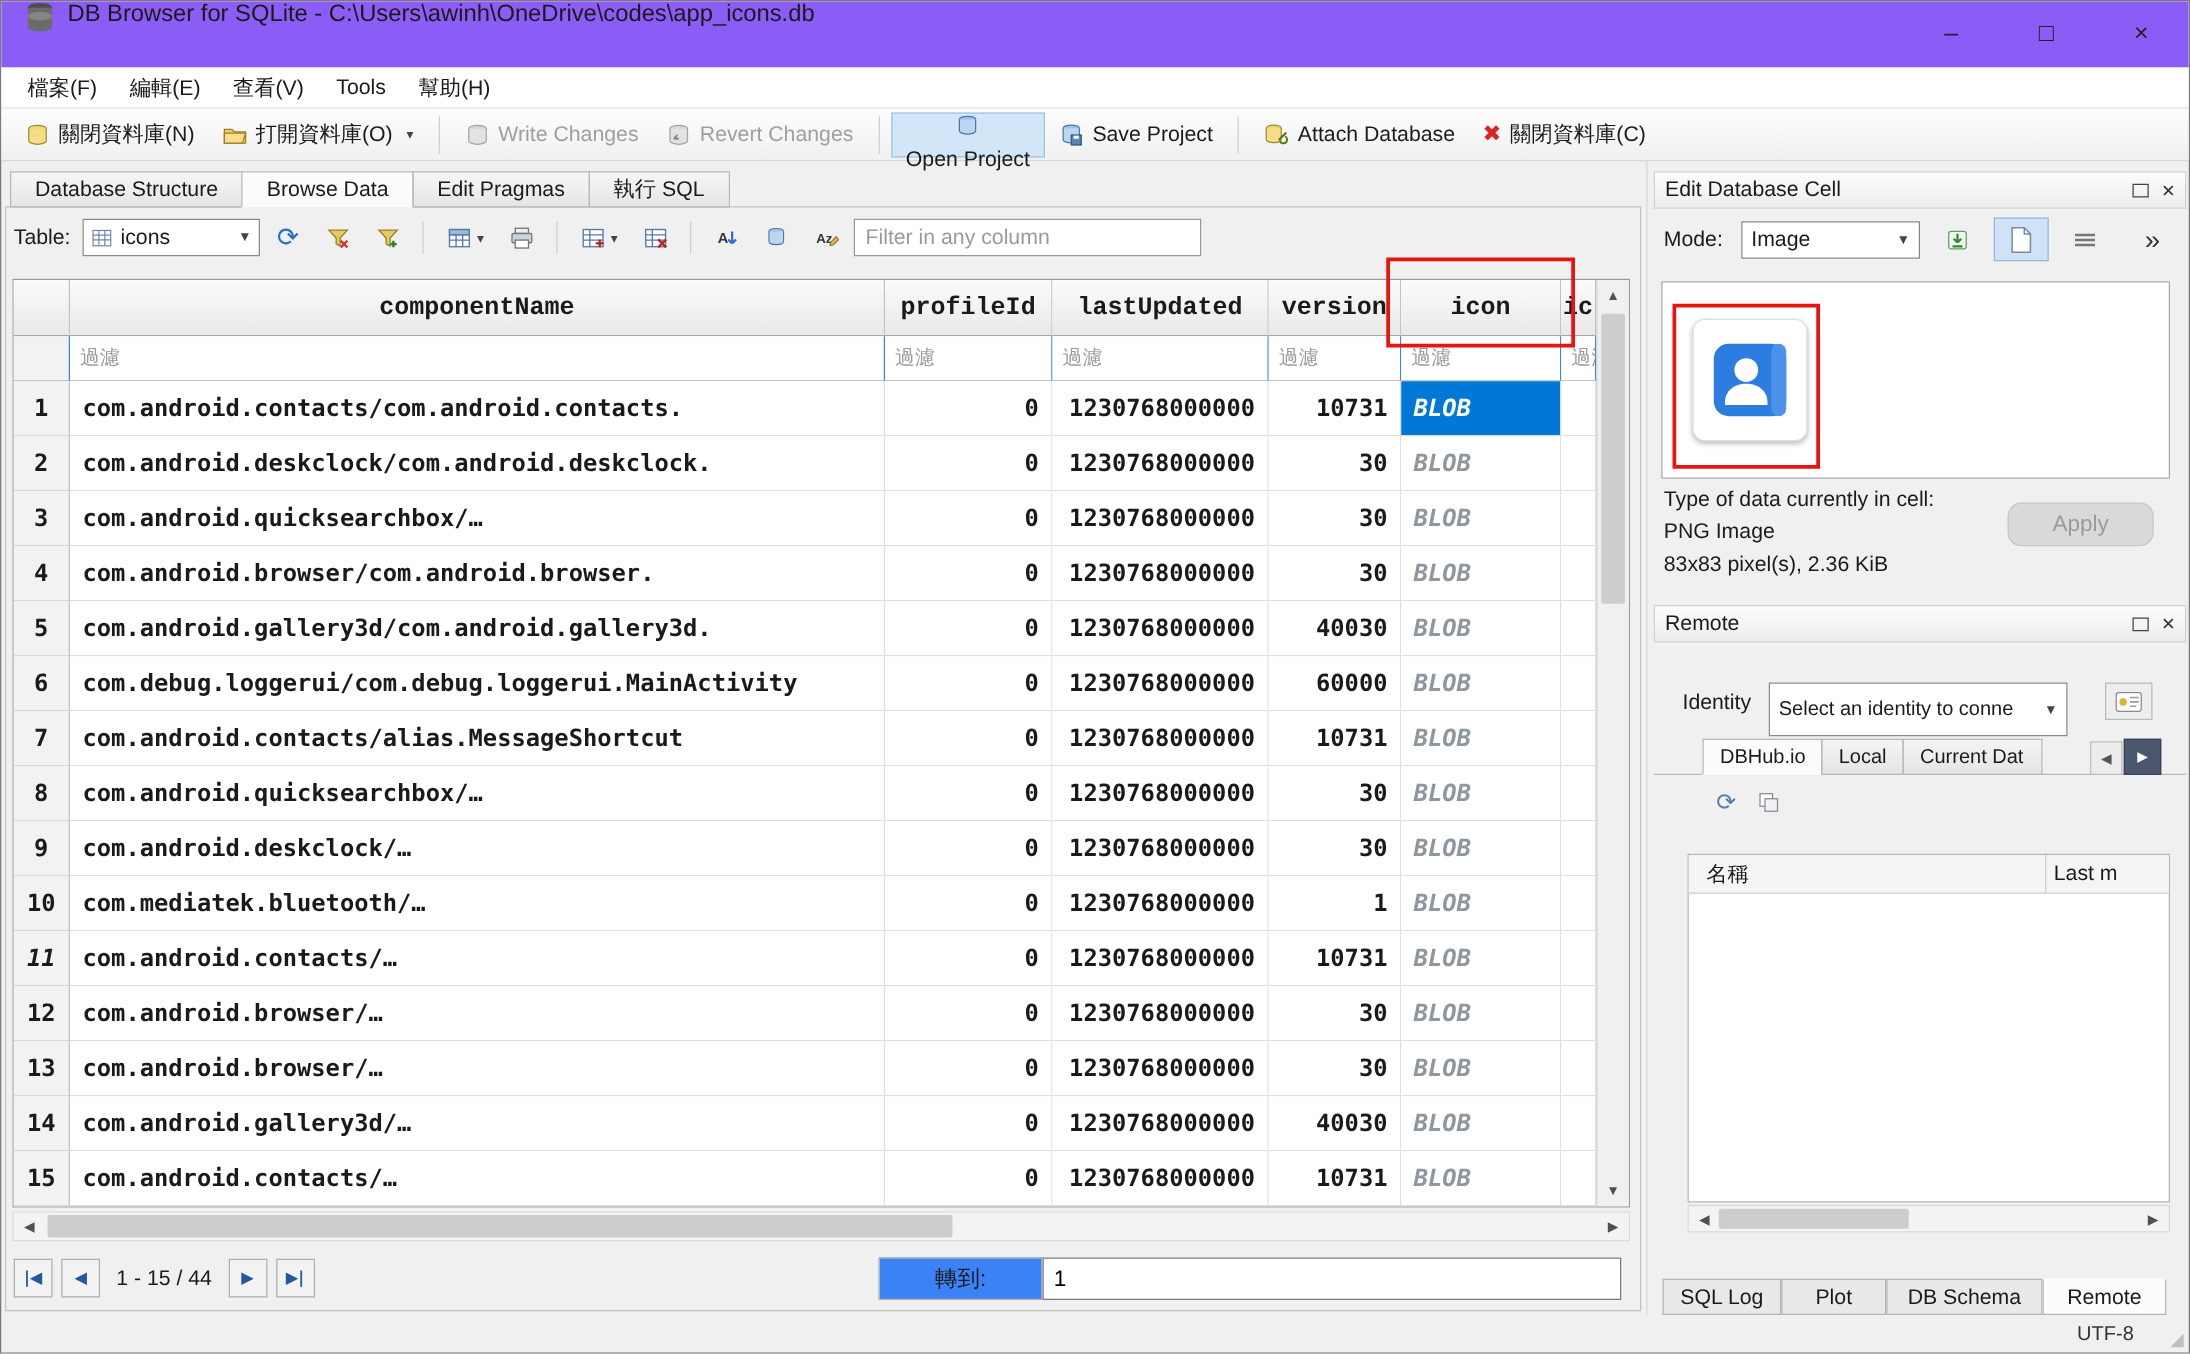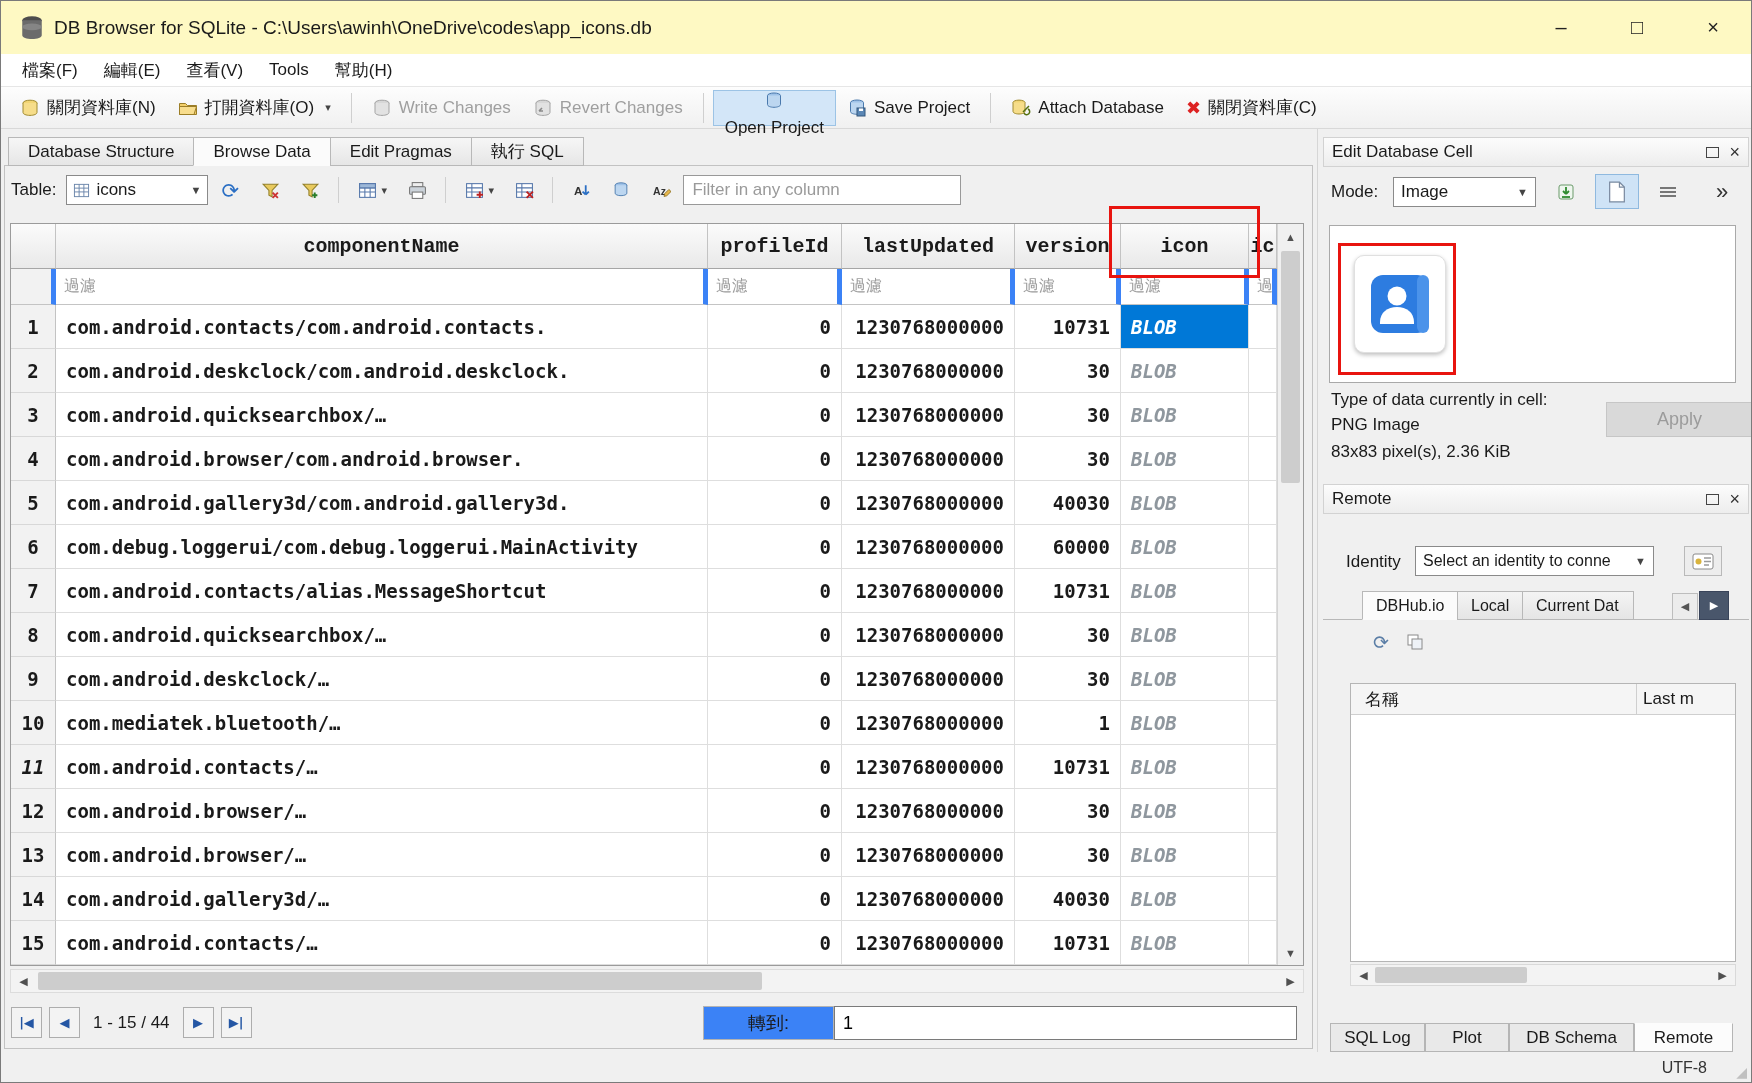--- a/index.html
+++ b/index.html
@@ -1,21 +1,21 @@
 <!DOCTYPE html>
 <html><head>
 <meta charset="utf-8">
 <style>
   html,body{margin:0;padding:0;background:#ffffff;}
   .app{position:relative;width:1752px;height:1083px;background:#f0f0f0;
        font-family:"Liberation Sans","DejaVu Sans",sans-serif;color:#1a1a1a;
        overflow:hidden;border:1px solid #7a7a7a;box-sizing:border-box;}
 
   
-  .titlebar{position:absolute;left:0;top:0;width:100%;height:53px;background:#fef9c3;display:flex;align-items:center;}
+  .titlebar{position:absolute;left:0;top:0;width:100%;height:53px;background:#8b5cf6;display:flex;align-items:flex-start;}
   .app-icon{margin:0 9px 0 18px;display:flex;}
   .title-text{font-size:19px;}
   .win-controls{position:absolute;right:0;top:0;height:53px;display:flex;}
   .win-btn{width:76px;height:53px;display:flex;align-items:center;justify-content:center;font-size:20px;color:#222;}
 
   
   .menubar{position:absolute;left:0;top:53px;width:100%;height:32px;background:#fff;display:flex;align-items:center;padding-left:8px;box-sizing:border-box;}
   .mitem{padding:4px 13px;font-size:17px;}
 
   
@@ -48,21 +48,21 @@
   .gi{color:#2b6fc4;font-size:21px;line-height:1;}
 
   
   #grid{position:absolute;left:9px;top:222px;width:1294px;height:743px;background:#fff;border:1px solid #9b9b9b;box-sizing:border-box;z-index:2;}
   #grid-content{position:absolute;left:0;top:0;right:26px;bottom:0;overflow:hidden;background:#fff;}
   .grow{display:flex;}
   .gc{box-sizing:border-box;flex:none;overflow:hidden;white-space:nowrap;}
   .hcell{background:linear-gradient(#fbfbfb,#e9e9e9);border-right:1px solid #c3c3c3;border-bottom:1px solid #a6a6a6;
          font-family:Liberation Mono, monospace;font-weight:bold;font-size:20px;
          display:flex;align-items:center;justify-content:center;}
-  .fcell{background:#fff;border-right:5px solid #3b82f6;border-bottom:1px solid #c4c4c4;display:flex;align-items:center;padding-left:8px;}
+  .fcell{background:#fff;border-right:1px solid #3b82f6;border-bottom:1px solid #c4c4c4;display:flex;align-items:center;padding-left:8px;}
   .fcell.num{background:#f2f2f2;}
   .fph{color:#9b9b9b;font-size:16px;}
   .ncell{background:#f2f2f2;border-right:1px solid #c3c3c3;border-bottom:1px solid #d8d8d8;
          font-family:"DejaVu Sans Mono","Liberation Mono",monospace;font-weight:bold;font-size:19px;
          display:flex;align-items:center;justify-content:center;}
   .dcell{background:#fff;border-right:1px solid #dedede;border-bottom:1px solid #dedede;
          font-family:"DejaVu Sans Mono","Liberation Mono",monospace;font-weight:bold;font-size:19px;
          display:flex;align-items:center;padding:0 10px;}
   .dcell.right{justify-content:flex-end;}
   .dcell.blob{font-style:italic;color:#8f979e;}
@@ -101,22 +101,22 @@
   .modebtn{position:absolute;display:flex;align-items:center;justify-content:center;box-sizing:border-box;z-index:2;}
   .modebtn.active{background:#cfe3f6;border:1px solid #8fb9df;}
   .bars span{display:block;width:16px;height:2px;background:#777;margin:2px 0;}
 
   .preview{position:absolute;left:1328px;top:224px;width:407px;height:158px;background:#fff;border:1px solid #a9a9a9;box-sizing:border-box;z-index:2;}
   .tile{position:absolute;left:24px;top:29px;width:90px;height:96px;background:#fff;border:1px solid #e0e0e0;border-radius:10px;
         box-shadow:0 2px 4px rgba(0,0,0,.25);display:flex;align-items:center;justify-content:center;}
 
   .anno{position:absolute;border:3px solid #e8140f;z-index:60;pointer-events:none;}
 
-  .apply-btn{position:absolute;left:1605px;top:401px;width:147px;height:35px;background:#d9d9d9;border:1px solid #c6c6c6;
-             color:#9b9b9b;font-size:18px;display:flex;align-items:center;justify-content:center;box-sizing:border-box;border-radius:0;z-index:2;}
+  .apply-btn{position:absolute;left:1605px;top:401px;width:117px;height:35px;background:#d9d9d9;border:1px solid #c6c6c6;
+             color:#9b9b9b;font-size:18px;display:flex;align-items:center;justify-content:center;box-sizing:border-box;border-radius:11px;z-index:2;}
   .rp-text{position:absolute;font-size:17px;z-index:2;}
 
   .rtab{position:absolute;height:29px;display:flex;align-items:center;padding:0 13px;font-size:16px;border:1px solid #b8b8b8;
         background:linear-gradient(#f4f4f4,#e5e5e5);box-sizing:border-box;z-index:3;overflow:hidden;white-space:nowrap;}
   .rtab.active{background:#fbfbfb;border-bottom:1px solid #fbfbfb;}
   .rtabline{position:absolute;left:1322px;top:618px;width:426px;border-bottom:1px solid #b8b8b8;z-index:2;}
   .tab-arrow{position:absolute;display:flex;align-items:center;justify-content:center;font-size:11px;box-sizing:border-box;z-index:3;}
 
   .rlist{position:absolute;left:1349px;top:682px;width:386px;height:279px;background:#fff;border:1px solid #b5b5b5;box-sizing:border-box;z-index:2;}
   .rlist-head{display:flex;height:30px;background:#f5f5f5;border-bottom:1px solid #cfcfcf;font-size:17px;}
@@ -603,21 +603,21 @@
   <div class="panel-header" style="left:1322px;top:483px;width:426px;">
     <span>Remote</span>
     <span class="sp"></span>
     <span class="dock-ic">
         <span class="dock-float-glyph"></span>
       </span>
     <span class="dock-ic dock-close-glyph">×</span>
   </div>
 
   <span class="rp-label" style="left:1345px;top:551px;">Identity</span>
-  <div class="rp-combo" style="left:1414px;top:545px;width:239px;height:30px;font-size:16px;">
+  <div class="rp-combo" style="left:1414px;top:545px;width:239px;height:43px;font-size:16px;">
     <span style="overflow:hidden;white-space:nowrap;">Select an identity to conne</span>
     <span class="arrow">▼</span>
   </div>
   <div class="modebtn" style="left:1683px;top:545px;width:38px;height:30px;background:#ededed;border:1px solid #b9b9b9;">
     <span>
         <svg width="22" height="17" viewBox="0 0 22 17">
           <rect x="1" y="1" width="20" height="15" rx="2" fill="#fff" stroke="#8a8a8a"></rect>
           <circle cx="6.5" cy="8.5" r="3" fill="#d9b33c"></circle>
           <path d="M12 5h7M12 8.5h7M12 12h5" stroke="#9a9a9a" stroke-width="1.3"></path>
         </svg>

